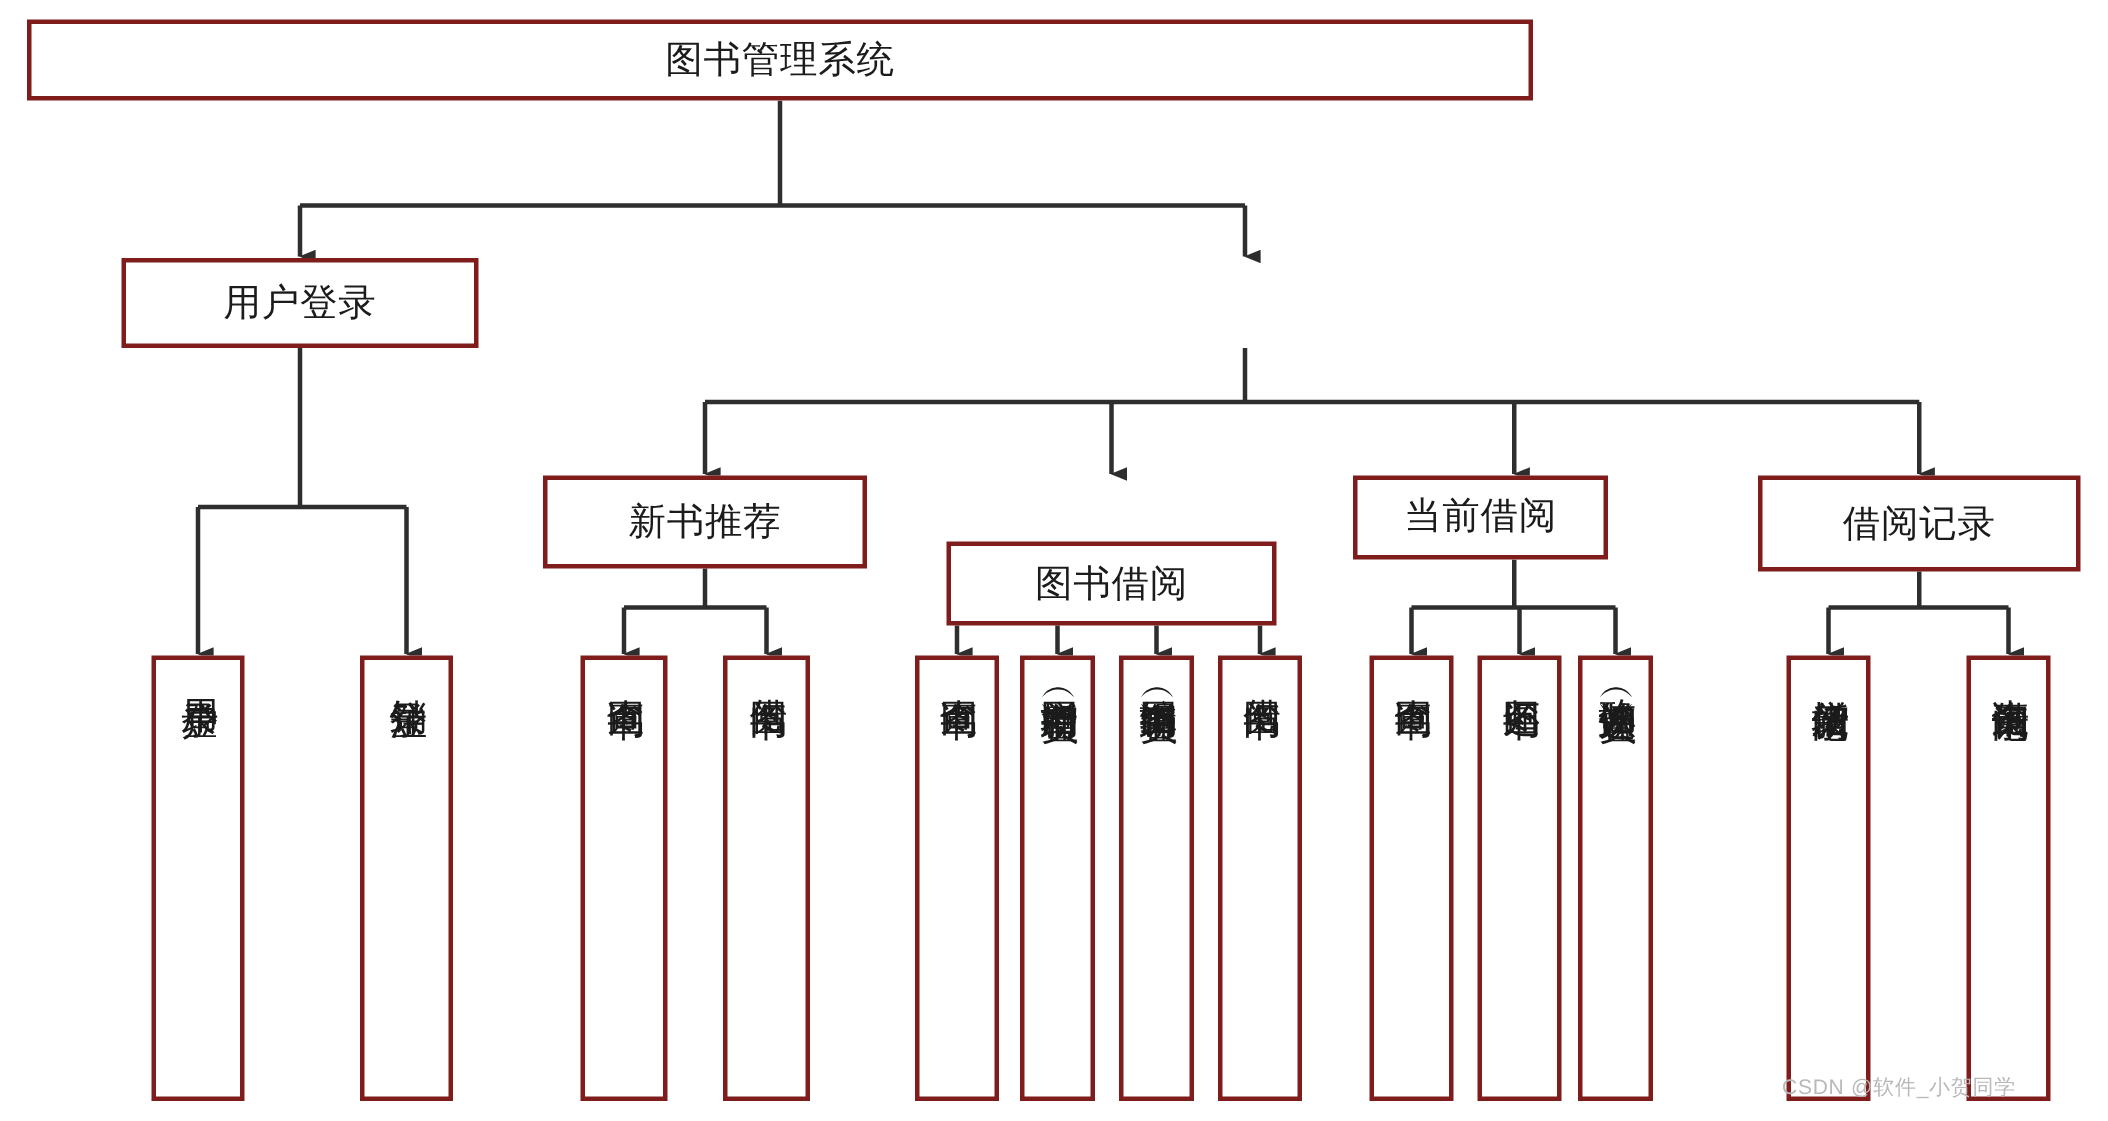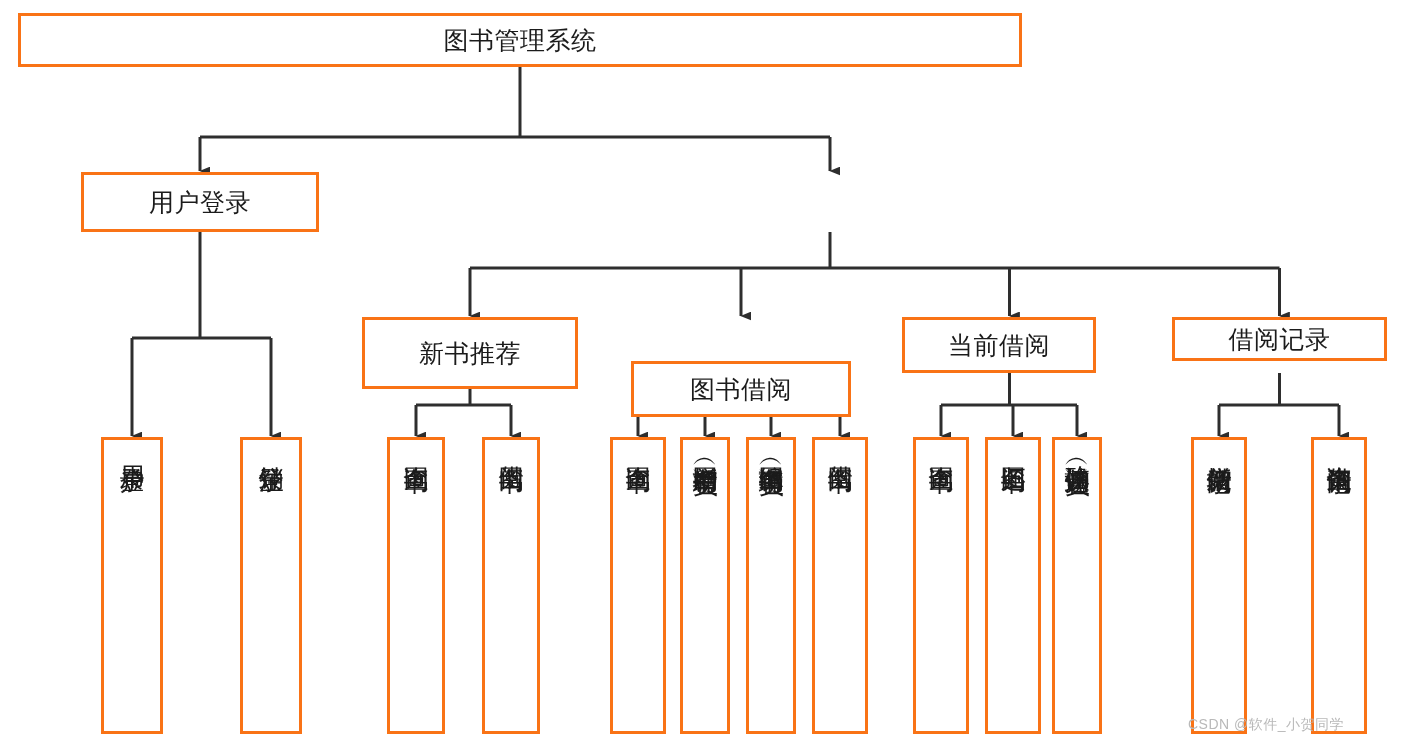--- a/index.html
+++ b/index.html
@@ -22,21 +22,21 @@
     position: absolute;
     left: 0;
     top: 0;
     width: 1405px;
     height: 747px;
     pointer-events: none;
   }
   .node {
     position: absolute;
     box-sizing: border-box;
-    border: 3px solid #f97316;
+    border: 3px solid #7f1d1d;
     background: #ffffff;
     color: #1b1b1b;
     display: flex;
     align-items: center;
     justify-content: center;
     text-align: center;
   }
   .node-label {
     display: block;
     line-height: 1.12;
@@ -121,33 +121,33 @@
 
   <div class="node root horizontal" style="left:18px; top:13px; width:1004px; height:54px;">
     <span class="node-label">图书管理系统</span>
   </div>
 
   <div class="node horizontal" style="left:81px; top:172px; width:238px; height:60px;">
     <span class="node-label">用户登录</span>
   </div>
 
 
-  <div class="node horizontal" style="left:362px; top:317px; width:216px; height:72px;">
+  <div class="node horizontal" style="left:362px; top:317px; width:216px; height:62px;">
     <span class="node-label">新书推荐</span>
   </div>
 
   <div class="node horizontal" style="left:631px; top:317px; width:220px; height:56px;margin-top:44px;">
     <span class="node-label">图书借阅</span>
   </div>
 
-  <div class="node horizontal" style="left:902px; top:317px; width:194px; height:56px;">
+  <div class="node horizontal" style="left:902px; top:317px; width:170px; height:56px;font-family:Liberation Serif, serif;">
     <span class="node-label">当前借阅</span>
   </div>
 
-  <div class="node horizontal" style="left:1172px; top:317px; width:215px; height:44px;">
+  <div class="node horizontal" style="left:1172px; top:317px; width:215px; height:64px;">
     <span class="node-label">借阅记录</span>
   </div>
 
   <div class="node vertical" style="left:101px; top:437px; width:62px; height:297px;">
     <span class="node-label">用户登录</span>
   </div>
 
   <div class="node vertical" style="left:240px; top:437px; width:62px; height:297px;">
     <span class="node-label">注销登录</span>
   </div>

